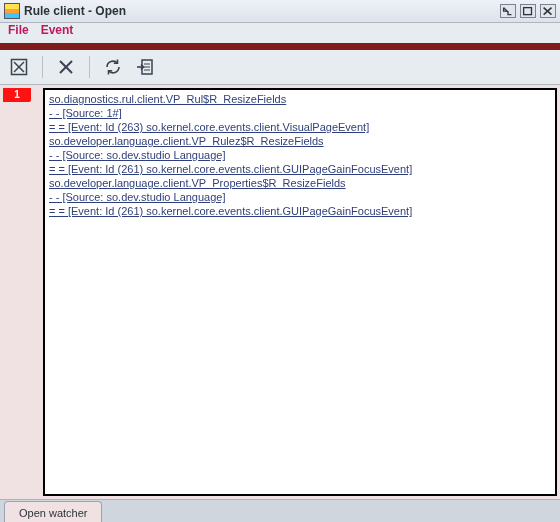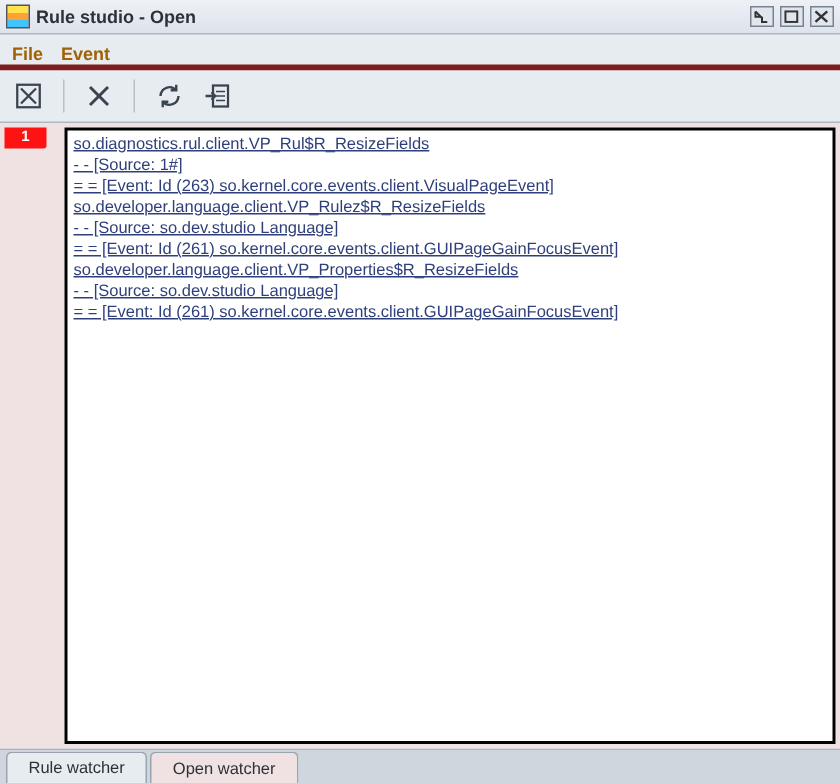--- a/index.html
+++ b/index.html
@@ -59,25 +59,25 @@
     font-size: 9px;
     line-height: 12px;
     text-align: center;
     color: #333;
     cursor: pointer;
   }
 
   .menubar {
     height: 20px;
     display: flex;
-    align-items: flex-end;
+    align-items: flex-start;
     gap: 12px;
     padding: 0 8px;
-    border-bottom: 4px solid #7f1d1d;
-    color: #a16207;
+    border-bottom: 7px solid #7f1d1d;
+    color: #be185d;
     font-weight: bold;
   }
   .menubar span { cursor: pointer; }
 
   .toolbar {
     height: 34px;
     display: flex;
     align-items: center;
     gap: 10px;
     padding: 0 8px;
@@ -179,21 +179,21 @@
     top: 1px;
   }
 </style>
 </head>
 <body>
 
 <div class="window">
 
   <div class="titlebar">
     <span class="appicon"></span>
-    <span class="title">Rule studio - Open</span>
+    <span class="title">Rule client - Open</span>
     <div class="winbtns">
       <div class="winbtn">
         <svg viewBox="0 0 16 14">
           <polyline points="3,3 3,7 7,7" fill="none" stroke="#333" stroke-width="1.5"></polyline>
           <polyline points="12,11 8,11 8,7" fill="none" stroke="#333" stroke-width="1.5"></polyline>
           <line x1="3" y1="3" x2="8" y2="8" stroke="#333" stroke-width="1.5"></line>
         </svg>
       </div>
       <div class="winbtn">
         <svg viewBox="0 0 16 14">
@@ -251,18 +251,17 @@
   </div>
 
   <div class="content-area">
     <div class="content-body">
       <div class="gutter">
         <div class="tag">1</div>
       </div>
       <div class="textpane" id="textpane"><span class="line">so.diagnostics.rul.client.VP_Rul$R_ResizeFields</span><span class="line">- - [Source: 1#]</span><span class="line">= = [Event: Id (263) so.kernel.core.events.client.VisualPageEvent]</span><span class="line">so.developer.language.client.VP_Rulez$R_ResizeFields</span><span class="line">- - [Source: so.dev.studio Language]</span><span class="line">= = [Event: Id (261) so.kernel.core.events.client.GUIPageGainFocusEvent]</span><span class="line">so.developer.language.client.VP_Properties$R_ResizeFields</span><span class="line">- - [Source: so.dev.studio Language]</span><span class="line">= = [Event: Id (261) so.kernel.core.events.client.GUIPageGainFocusEvent]</span></div>
     </div>
     <div class="tabbar">
-      <div class="tab inactive">Rule watcher</div>
       <div class="tab active">Open watcher</div>
     </div>
   </div>
 
 </div>
 
 </body></html>

